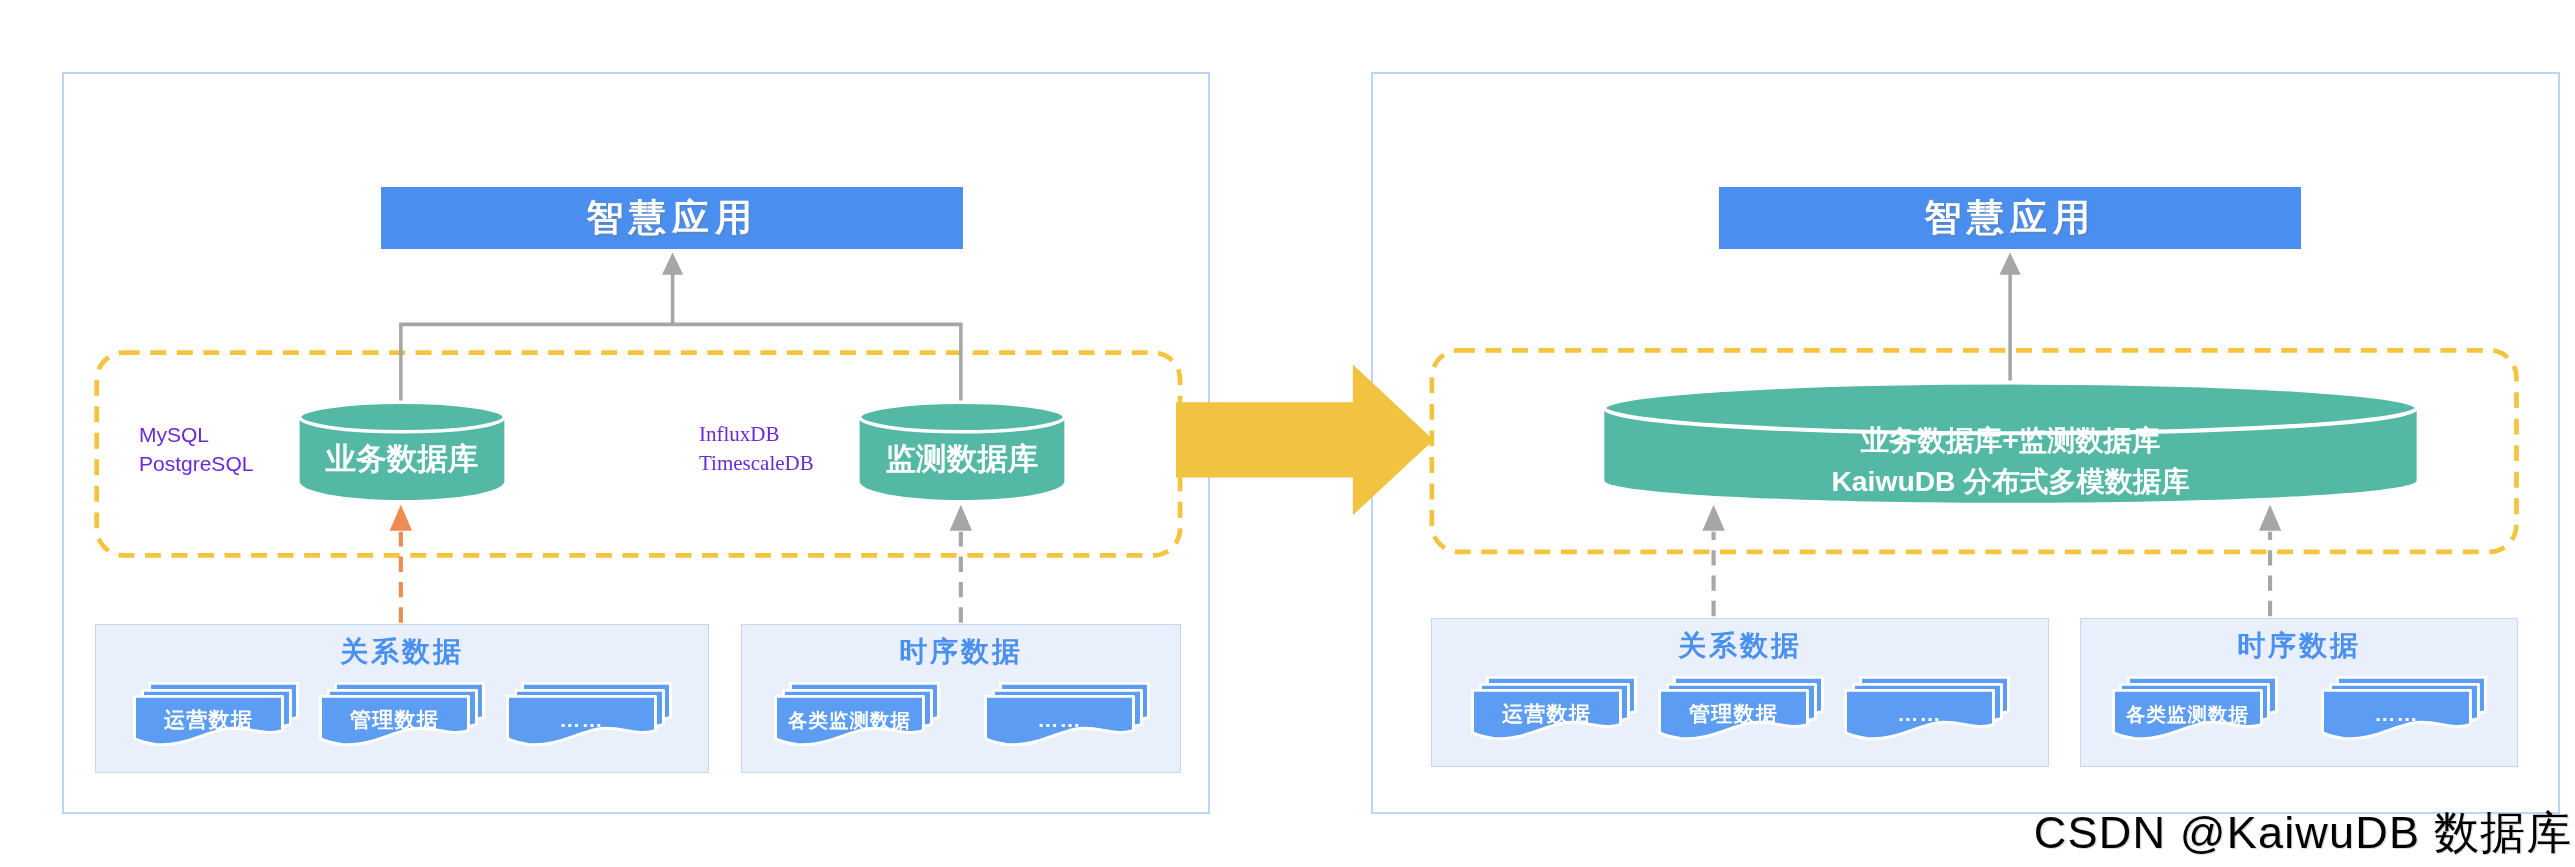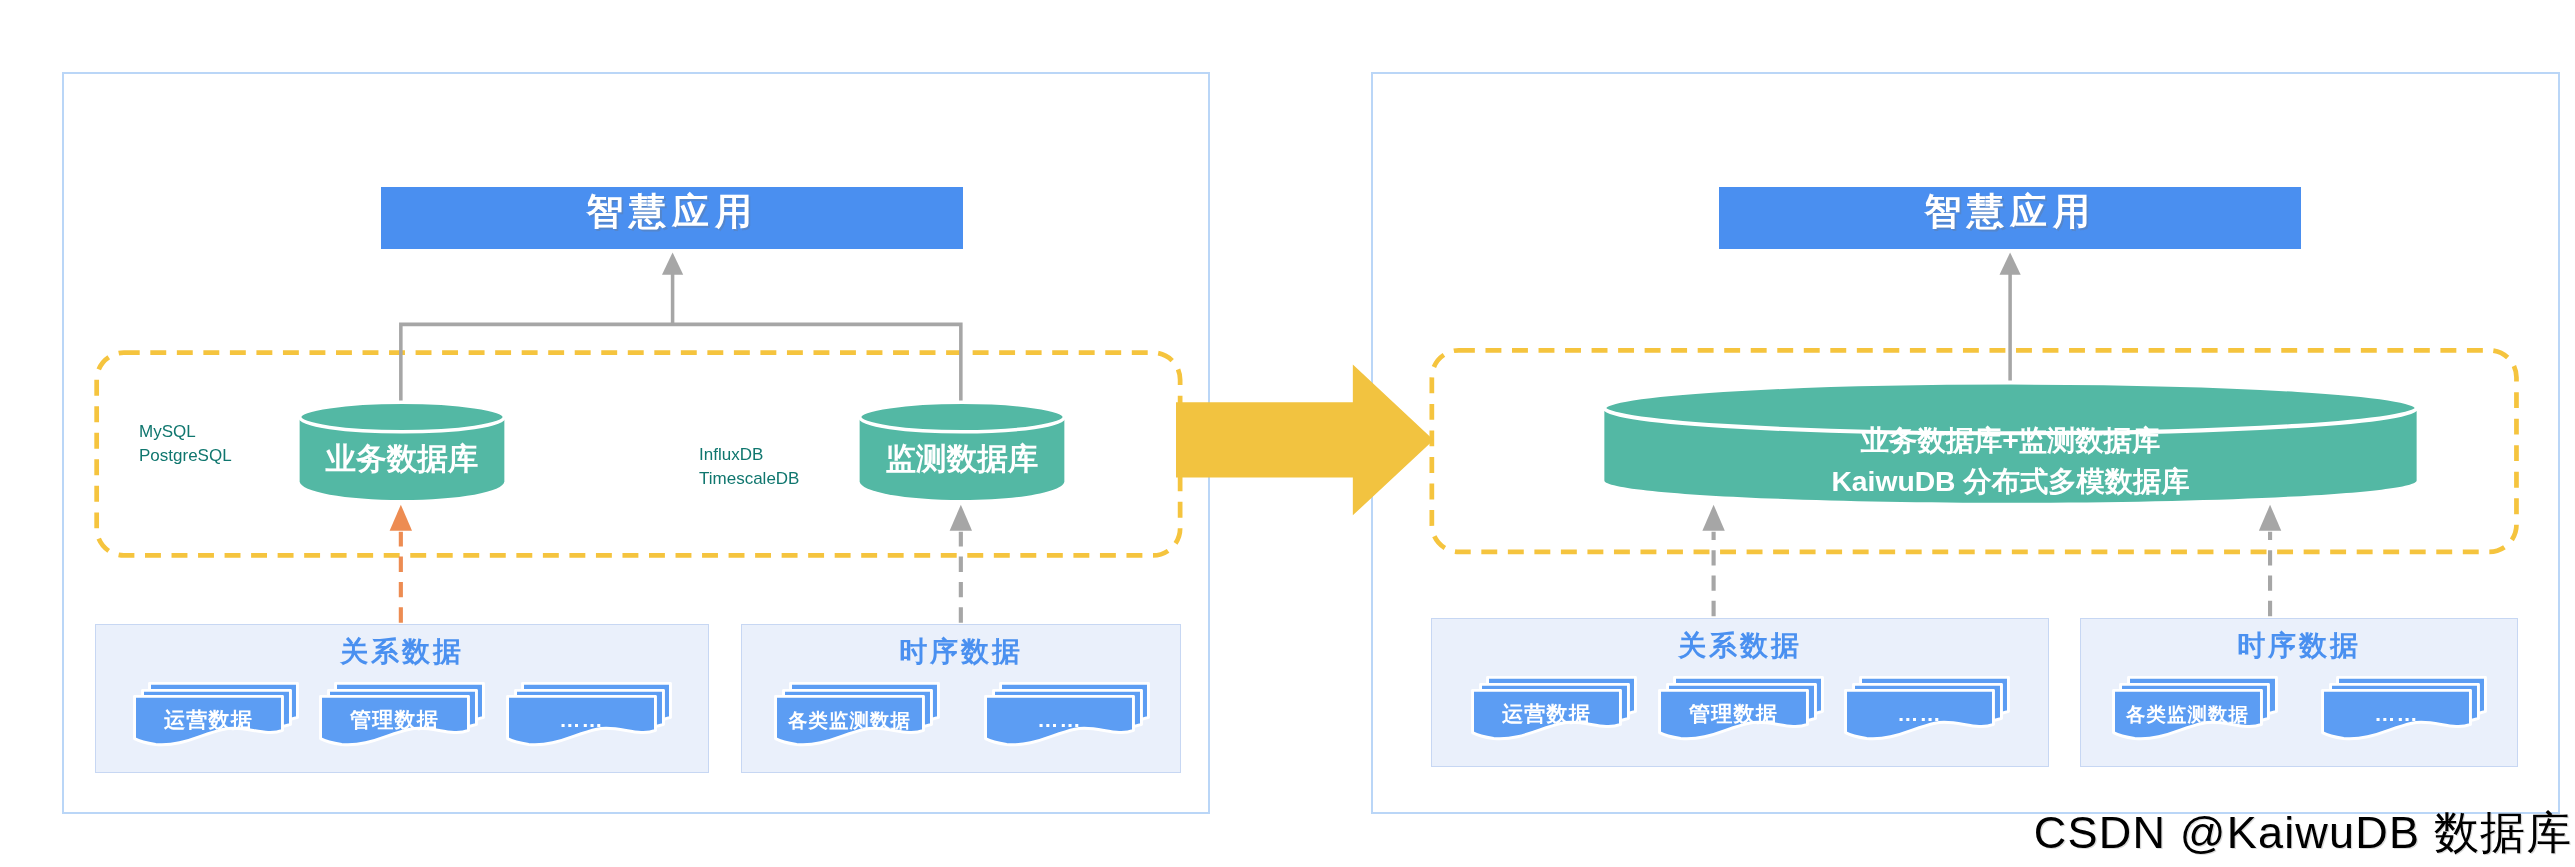--- a/index.html
+++ b/index.html
@@ -12,38 +12,38 @@
     z-index:0;
   }
   #left-panel  { left:62px;  top:72px; width:1148px; height:742px; }
   #right-panel { left:1371px; top:72px; width:1189px; height:742px; }
 
   svg.layer { position:absolute; left:0; top:0; z-index:1; }
   svg.layer.top { z-index:3; }
 
   .app-box {
     position:absolute; background:#4A8FF0; color:#ffffff; z-index:2;
-    display:flex; align-items:flex-start; justify-content:center;
+    display:flex; align-items:center; justify-content:center;
     font-size:37px; font-weight:bold; letter-spacing:5.9px;
     text-shadow:1.8px 1.8px 0 rgba(110,110,110,0.28);
   }
   #app-box-left  { left:381px;  top:187px; width:582px; height:62px; }
   #app-box-right { left:1719px; top:187px; width:582px; height:62px; }
 
   .cyl { position:absolute; z-index:2; }
   .cyl text {
     font-family:"Liberation Sans","DejaVu Sans",sans-serif;
     font-weight:bold; fill:#ffffff;
   }
   .tech-label {
-    position:absolute; z-index:2; font-size:17px; color:#0f766e; line-height:1.4;
+    position:absolute; z-index:2; font-size:21px; color:#6d28d9; line-height:1.4;
     white-space:nowrap;
   }
   #tech-left-1 { left:139px;  top:420px; }
-  #tech-left-2 { left:699px; top:443px; }
+  #tech-left-2 { left:699px; top:420px;font-family:Liberation Serif, serif; }
 
   .data-box {
     position:absolute; background:#EAF0FB; border:1.8px solid #C7D7F3; box-sizing:border-box;
     z-index:2;
   }
   #box-l1 { left:95px;  top:624px; width:614px; height:149px; }
   #box-l2 { left:741px; top:624px; width:440px;  height:149px; }
   #box-r1 { left:1431px; top:618px; width:618px; height:149px; }
   #box-r2 { left:2080px; top:618px; width:438px;  height:149px; }
 

